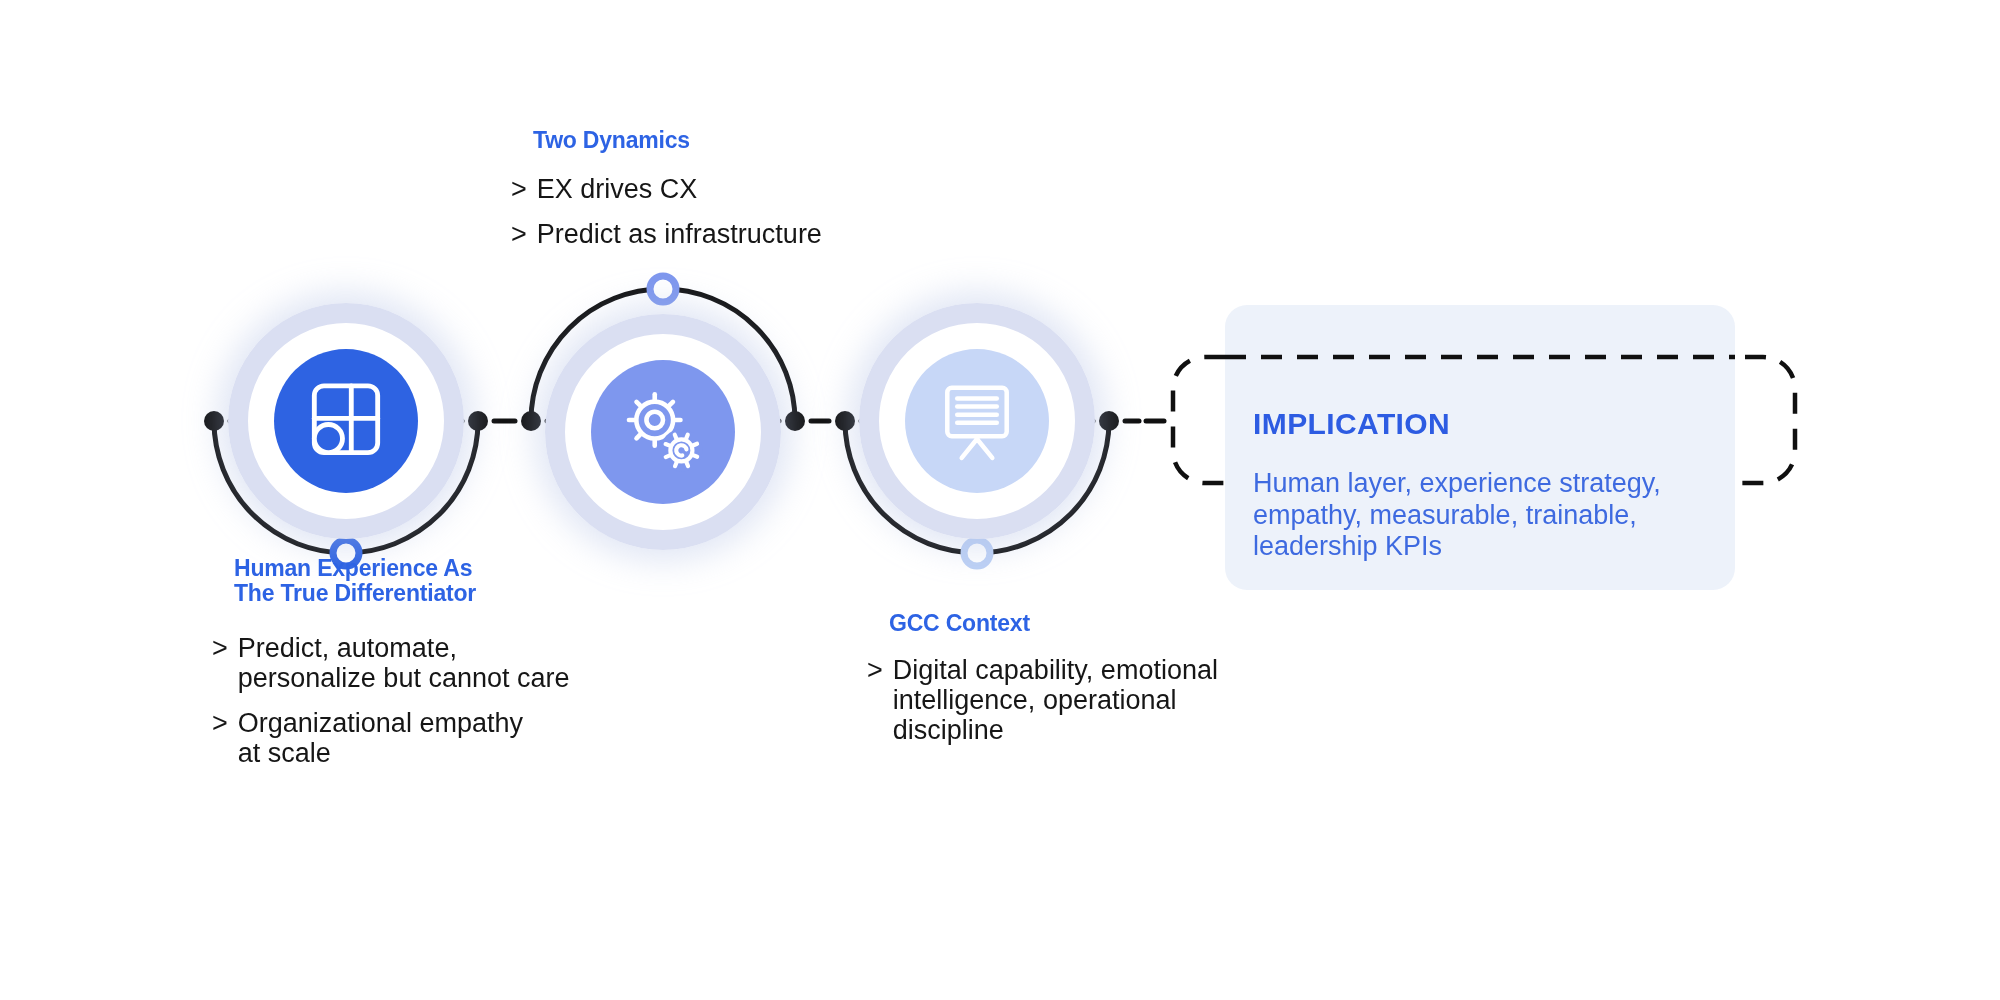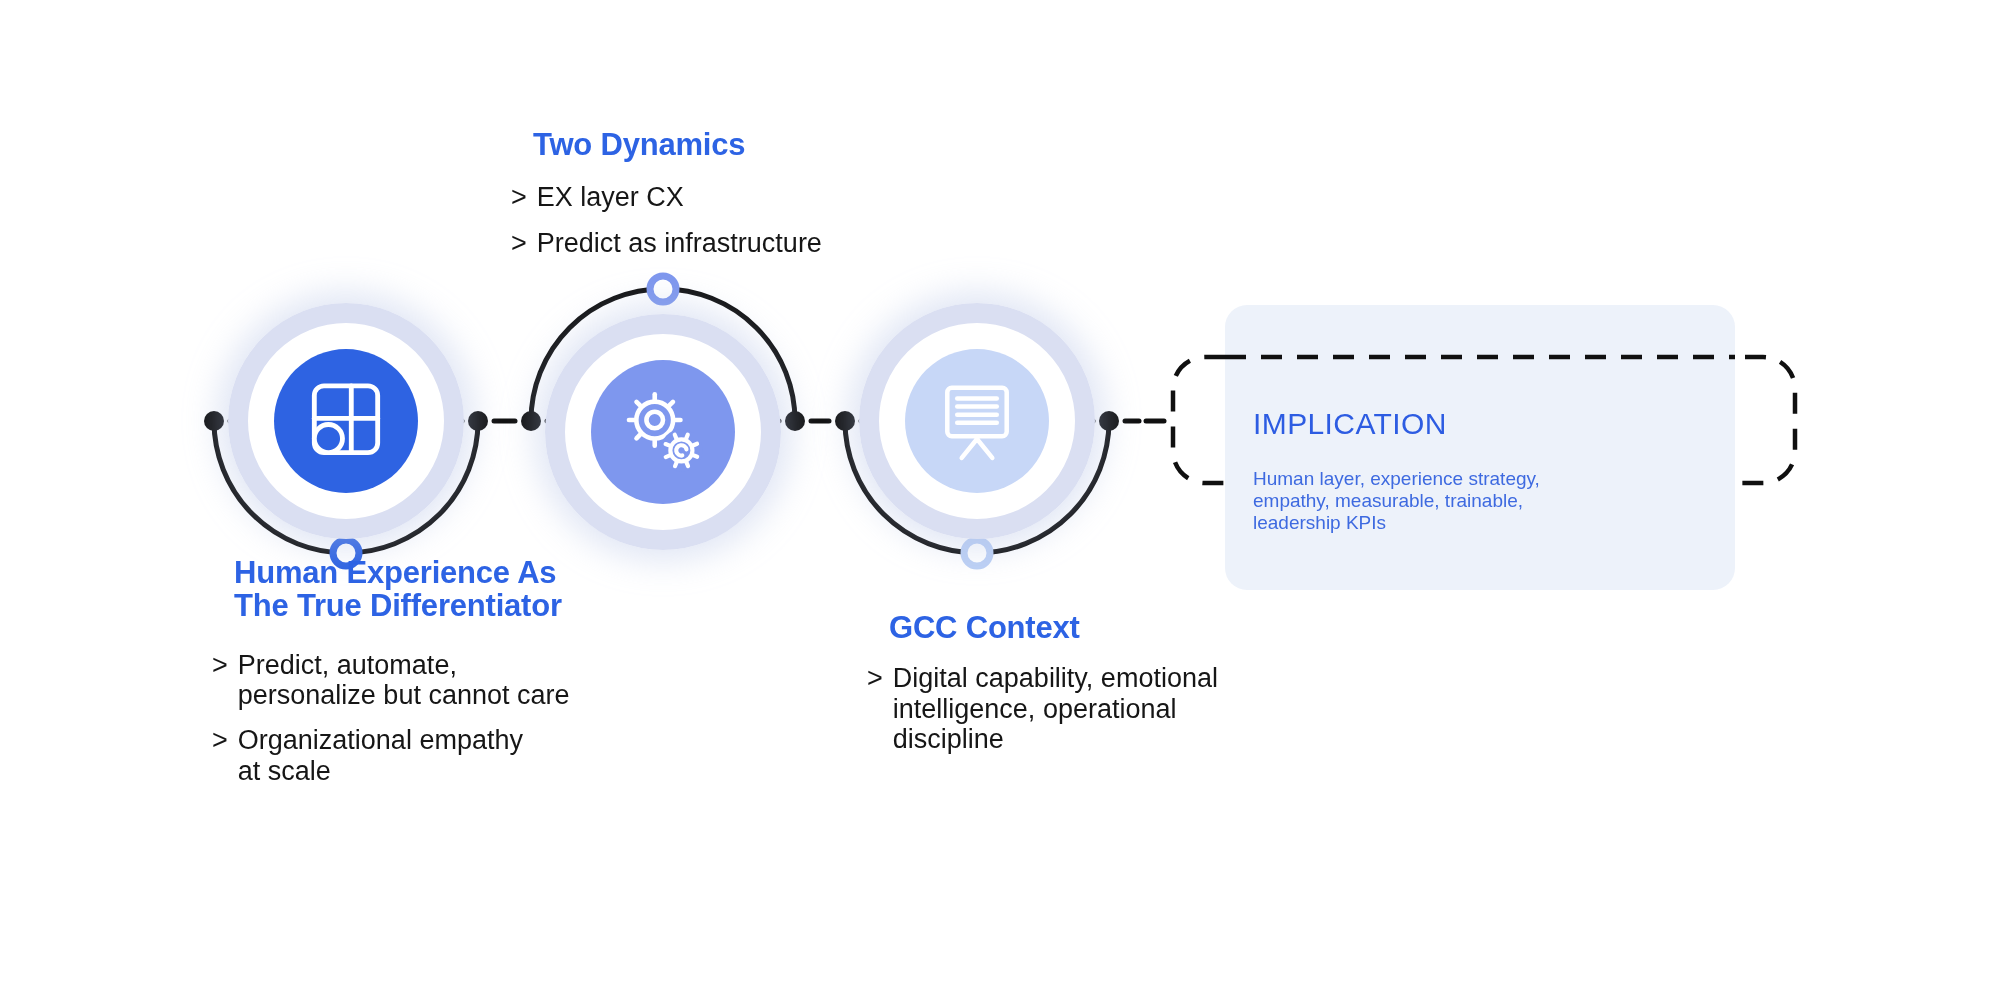--- a/index.html
+++ b/index.html
@@ -23,21 +23,21 @@
     display:flex;align-items:center;justify-content:center;
   }
   .node1 .node-inner{background:#2e63e2;}
   .node2 .node-inner{background:#7e97ee;}
   .node3 .node-inner{background:#c7d7f7;}
   .node svg{display:block;}
 
   
   .label-block{position:absolute;z-index:4;}
   .node-heading{
-    font-size:31px;font-weight:800;color:#2d63e4;line-height:1.08;
+    font-size:23px;font-weight:800;color:#2d63e4;line-height:1.08;
     letter-spacing:-0.2px;white-space:pre-line;margin:0 0 0 22px;
   }
   .bullets{display:flex;flex-direction:column;gap:15px;}
   .bullet{display:flex;align-items:flex-start;font-size:27px;line-height:1.12;color:#161616;}
   .chev{flex:0 0 auto;margin-right:10px;font-weight:500;color:#161616;}
   .bullet-text{white-space:pre-line;}
 
   .td-block{left:511px;top:128px;}
   .td-block .bullets{margin-top:21px;}
   .hx-block{left:212px;top:556px;}
@@ -45,24 +45,24 @@
   .gcc-block{left:867px;top:579px;margin-top:32px;}
   .gcc-block .bullets{margin-top:19px;}
 
   
   .impl-box{
     position:absolute;left:1225px;top:305px;width:510px;height:285px;
     background:#edf2fa;border-radius:22px;box-sizing:border-box;
     padding:102px 36px 0 28px;z-index:2;
   }
   .impl-title{
-    font-size:30px;font-weight:400;color:#2d5ce2;letter-spacing:0.4px;margin:0;
+    font-size:30px;font-weight:700;color:#2d5ce2;letter-spacing:0.4px;margin:0;
   }
   .impl-body{
-    margin-top:27px;font-size:19px;line-height:1.17;color:#3e6ae0;white-space:pre-line;
+    margin-top:27px;font-size:27px;line-height:1.17;color:#3e6ae0;white-space:pre-line;
   }
 </style>
 </head>
 <body>
 
 <div class="stage">
 
   <svg class="layer z1" width="2000" height="1000" viewBox="0 0 2000 1000">
     <rect x="1173" y="357" width="622" height="126" rx="32" fill="none" stroke="#101010" stroke-width="4.5" stroke-dasharray="21 15"></rect>
   </svg>
@@ -174,21 +174,21 @@
         </g>
       </svg>
     </div>
   </div>
 
   <div class="label-block td-block">
     <h2 class="node-heading">Two Dynamics</h2>
     <div class="bullets">
       <div class="bullet">
         <span class="chev">&gt;</span>
-        <span class="bullet-text">EX layer CX</span>
+        <span class="bullet-text">EX drives CX</span>
       </div>
       <div class="bullet">
         <span class="chev">&gt;</span>
         <span class="bullet-text">Predict as infrastructure</span>
       </div>
     </div>
   </div>
 
   <div class="label-block hx-block">
     <h2 class="node-heading">Human Experience As

